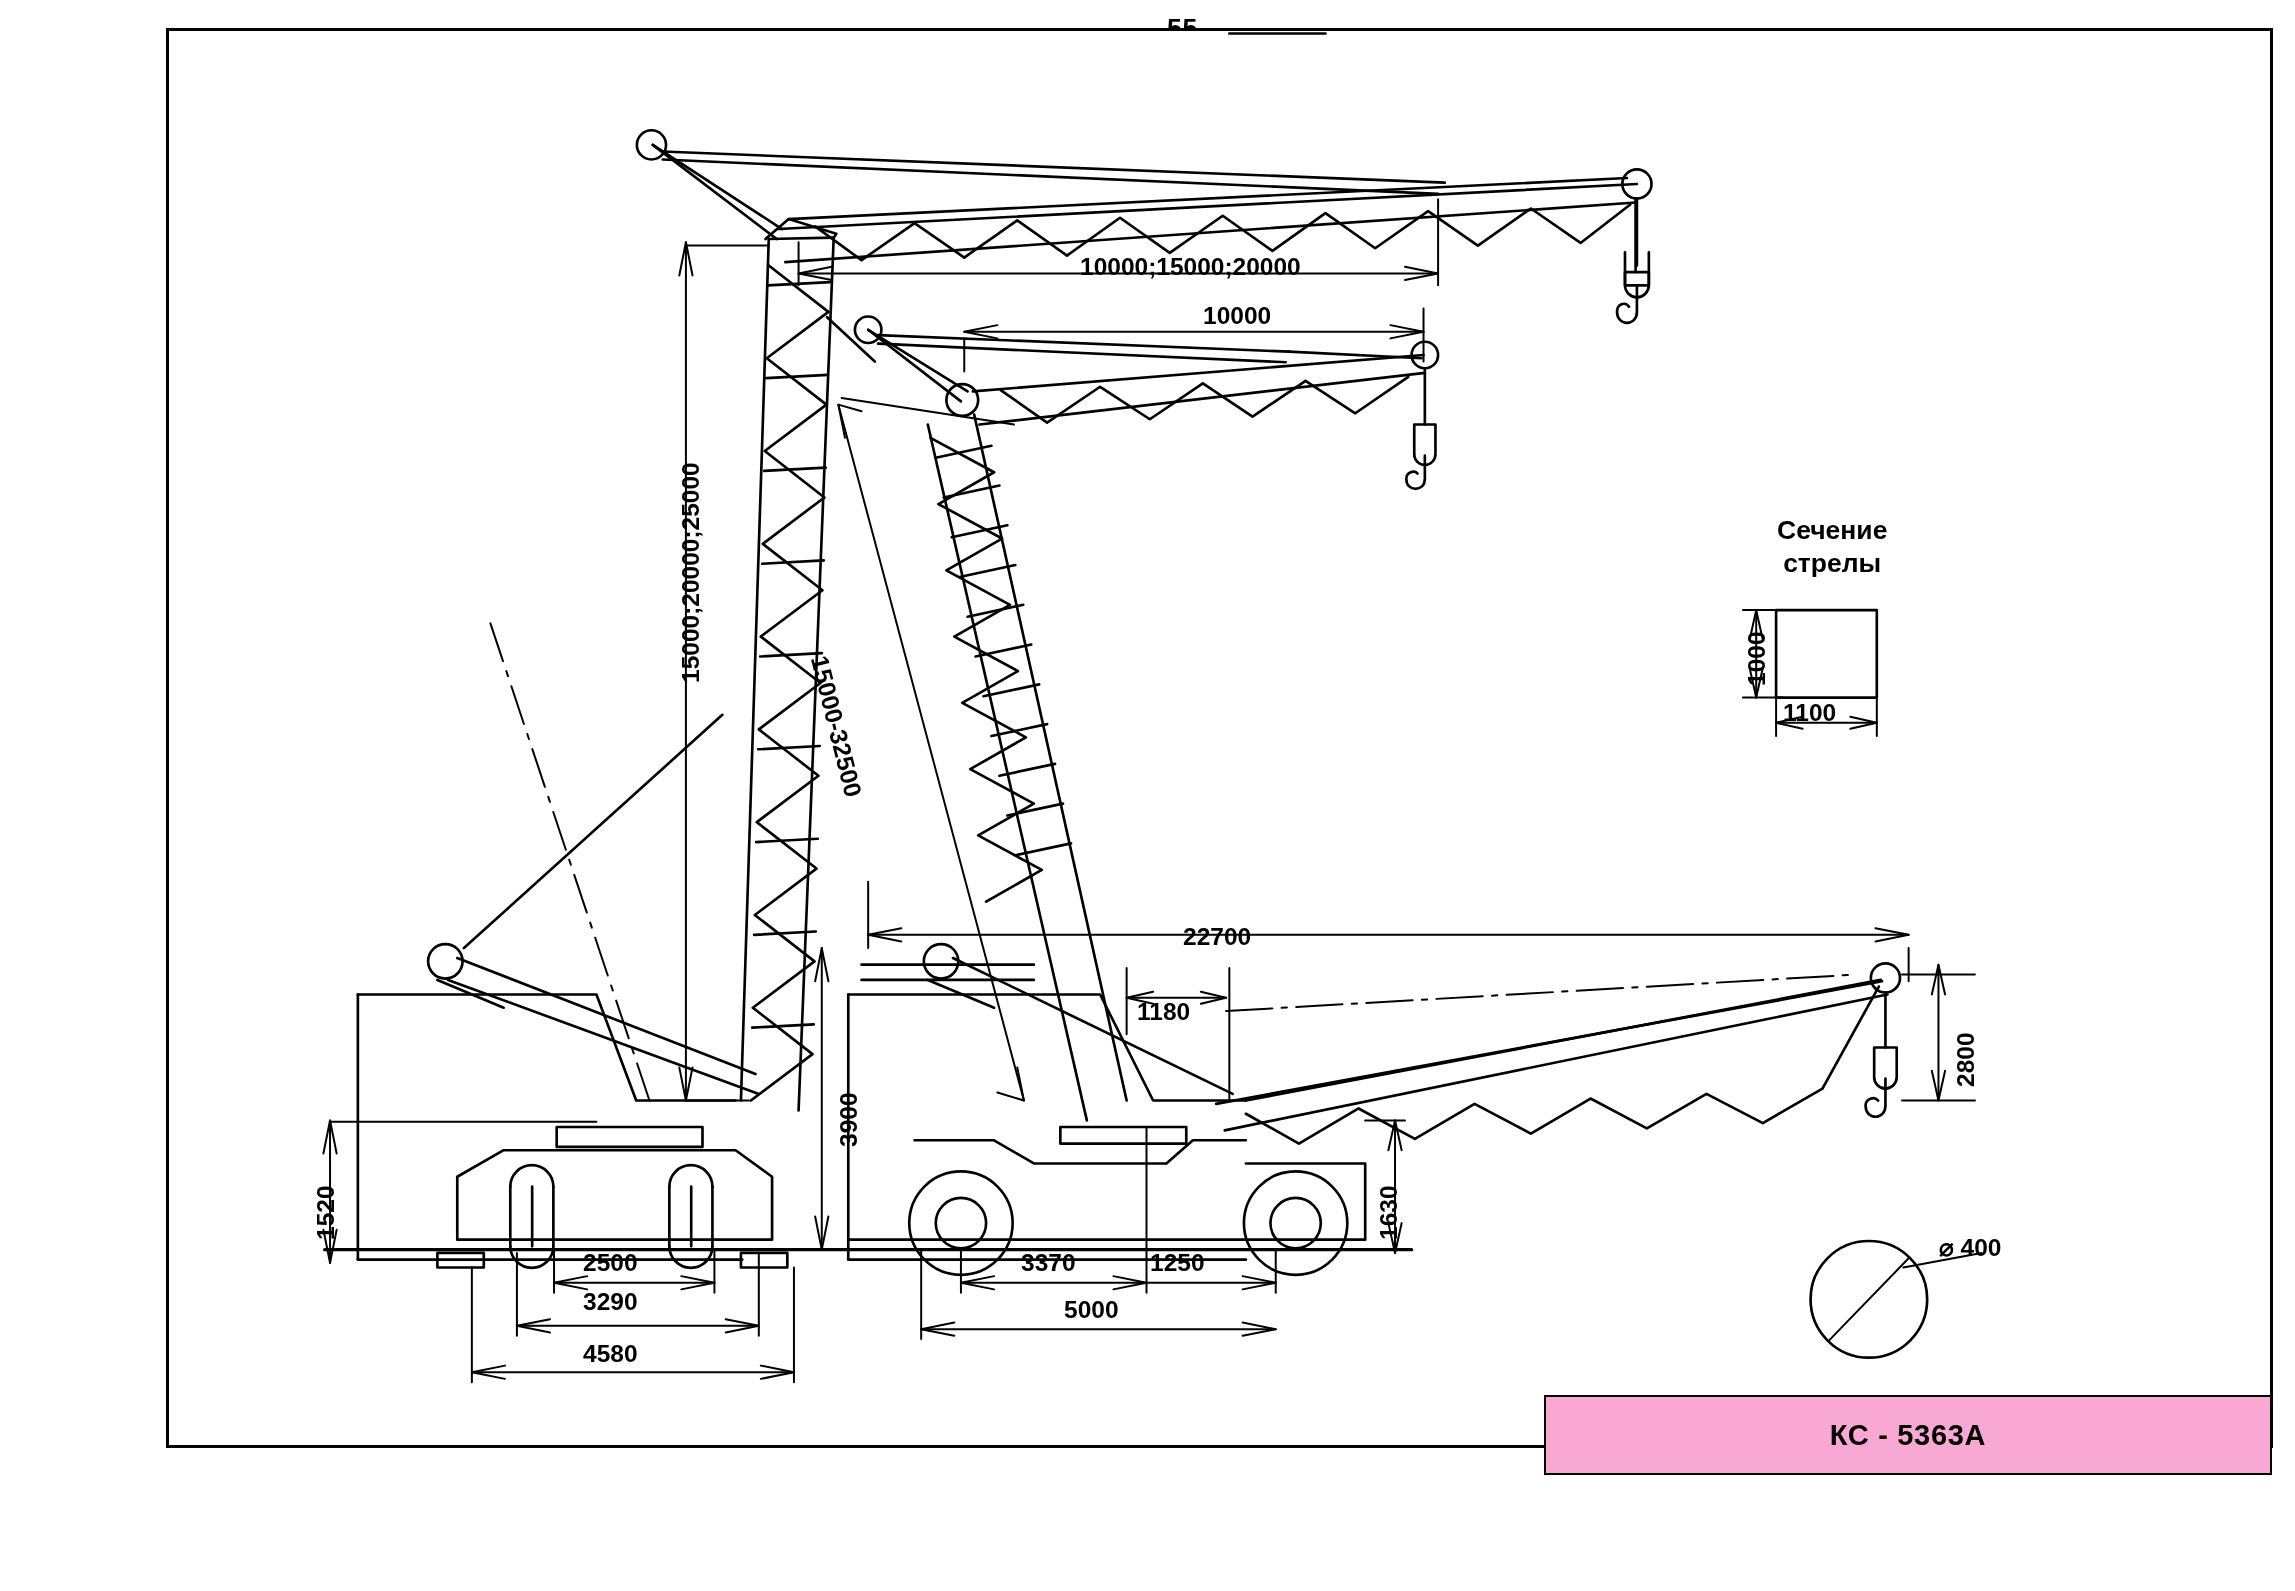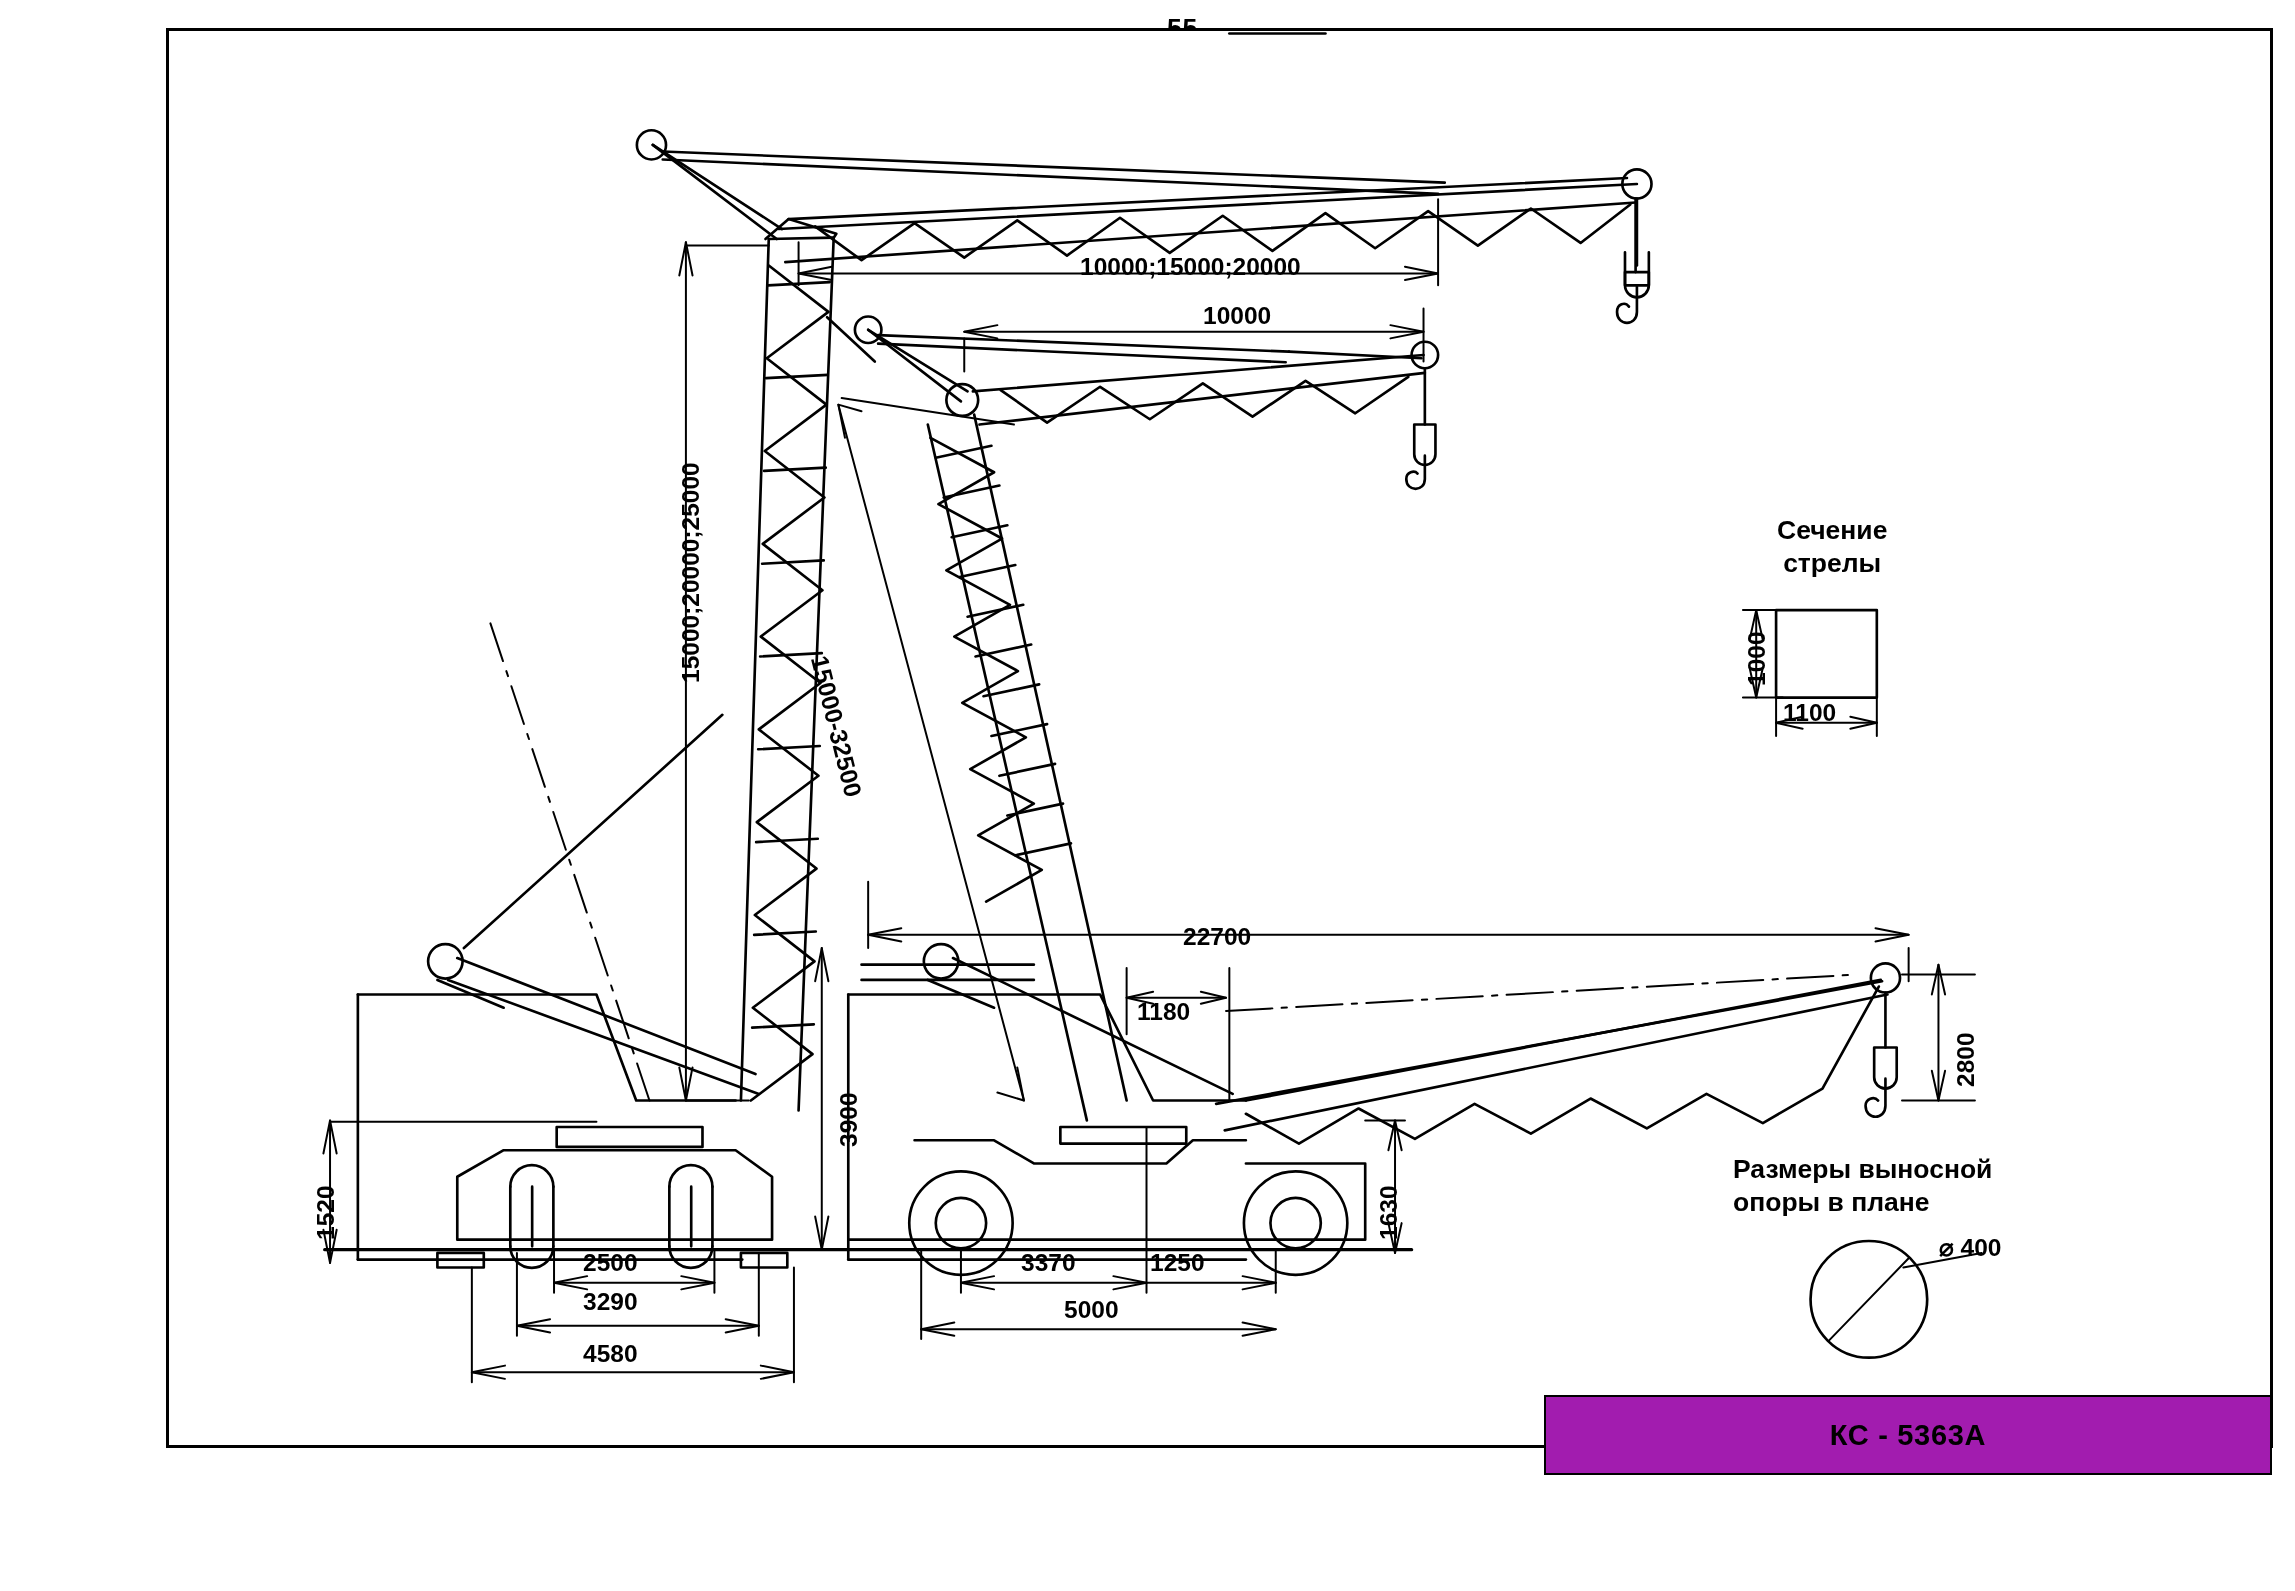--- a/index.html
+++ b/index.html
@@ -31,21 +31,21 @@
     white-space:nowrap;
     font-family:"Liberation Sans", sans-serif;
   }
   .rot90{transform:rotate(-90deg);transform-origin:0 0;}
   .titlebox{
     position:absolute;
     left:1544px;top:1395px;
     width:728px;height:80px;
     border:2.7px solid #000;
     box-sizing:border-box;
-    background:#a21caf;
+    background:#f9a8d4;
     display:flex;align-items:center;justify-content:center;
   }
   .titlebox span{font-size:29px;font-weight:bold;letter-spacing:0.7px;}
   .secthead{position:absolute;left:1757px;top:514px;text-align:center;line-height:1.25;}
   .secthead div{font-size:26.5px;font-weight:bold;margin-left:20px;}
   .outhead{position:absolute;left:1733px;top:1153px;line-height:1.25;}
   .outhead div{font-size:26.5px;font-weight:bold;}
 </style>
 </head>
 <body>
@@ -302,24 +302,20 @@
   <div class="lbl" style="left:1150px;top:1249px;">1250</div>
   <div class="lbl" style="left:1064px;top:1296px;">5000</div>
 
   <div class="secthead">
     <div>Сечение</div>
     <div>стрелы</div>
   </div>
   <div class="lbl rot90" style="left:1743px;top:686px;">1000</div>
   <div class="lbl" style="left:1783px;top:699px;">1100</div>
 
-  <div class="outhead">
-    <div>Размеры выносной</div>
-    <div>опоры в плане</div>
-  </div>
   <div class="lbl" style="left:1939px;top:1233px;">⌀ 400</div>
 
   <div class="titlebox">
     <span>КС - 5363А</span>
   </div>
 
 </div>
 
 
 </body></html>

